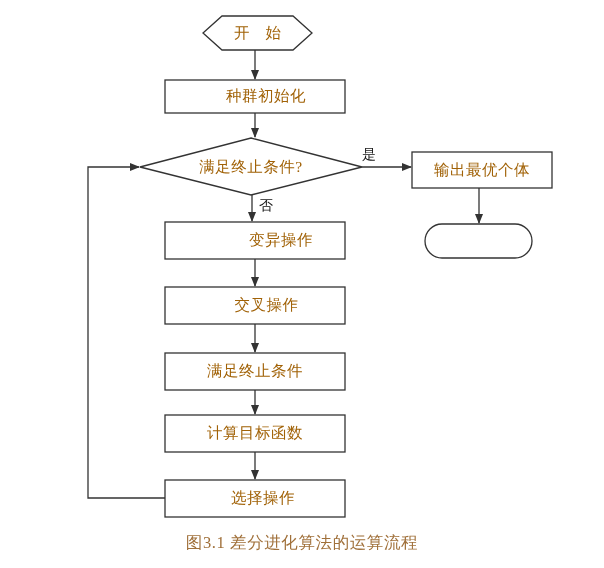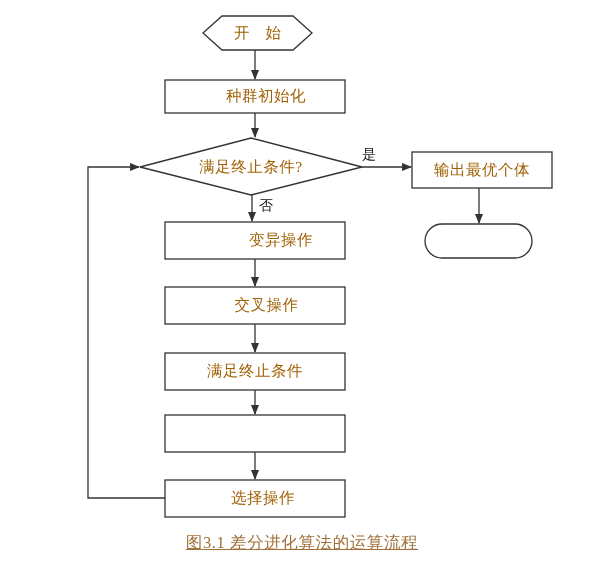--- a/index.html
+++ b/index.html
@@ -46,21 +46,20 @@
   #caption {
     position: absolute;
     left: 0;
     top: 532px;
     width: 604px;
     text-align: center;
     font-size: 16.5px;
     color: #a0703a;
     letter-spacing: 0.6px;
     white-space: nowrap;
-    text-decoration: underline;
   }
 </style>
 </head>
 <body>
 
 <div id="page">
 
   <svg id="flow-svg" viewBox="0 0 604 568" xmlns="http://www.w3.org/2000/svg">
     <defs>
       <marker id="arrow" markerWidth="10" markerHeight="8" refX="9" refY="4" orient="auto" markerUnits="userSpaceOnUse">
@@ -117,20 +116,21 @@
 
   <div class="node-label" style="left:412px; top:152px; width:140px; height:36px;">输出最优个体</div>
 
 
   <div class="node-label" style="left:165px; top:222px; width:204px; height:37px;padding-left:14px;">变异操作</div>
 
   <div class="node-label" style="left:165px; top:287px; width:203px; height:37px;">交叉操作</div>
 
   <div class="node-label" style="left:165px; top:353px; width:180px; height:37px;">满足终止条件</div>
 
+  <div class="node-label" style="left:165px; top:415px; width:180px; height:37px;">计算目标函数</div>
 
   <div class="node-label" style="left:165px; top:480px; width:196px; height:37px;">选择操作</div>
 
   <div class="edge-label" style="left:362px; top:146px;">是</div>
 
   <div class="edge-label" style="left:259px; top:197px;">否</div>
 
   <div id="caption">图3.1  差分进化算法的运算流程</div>
 
 </div>

